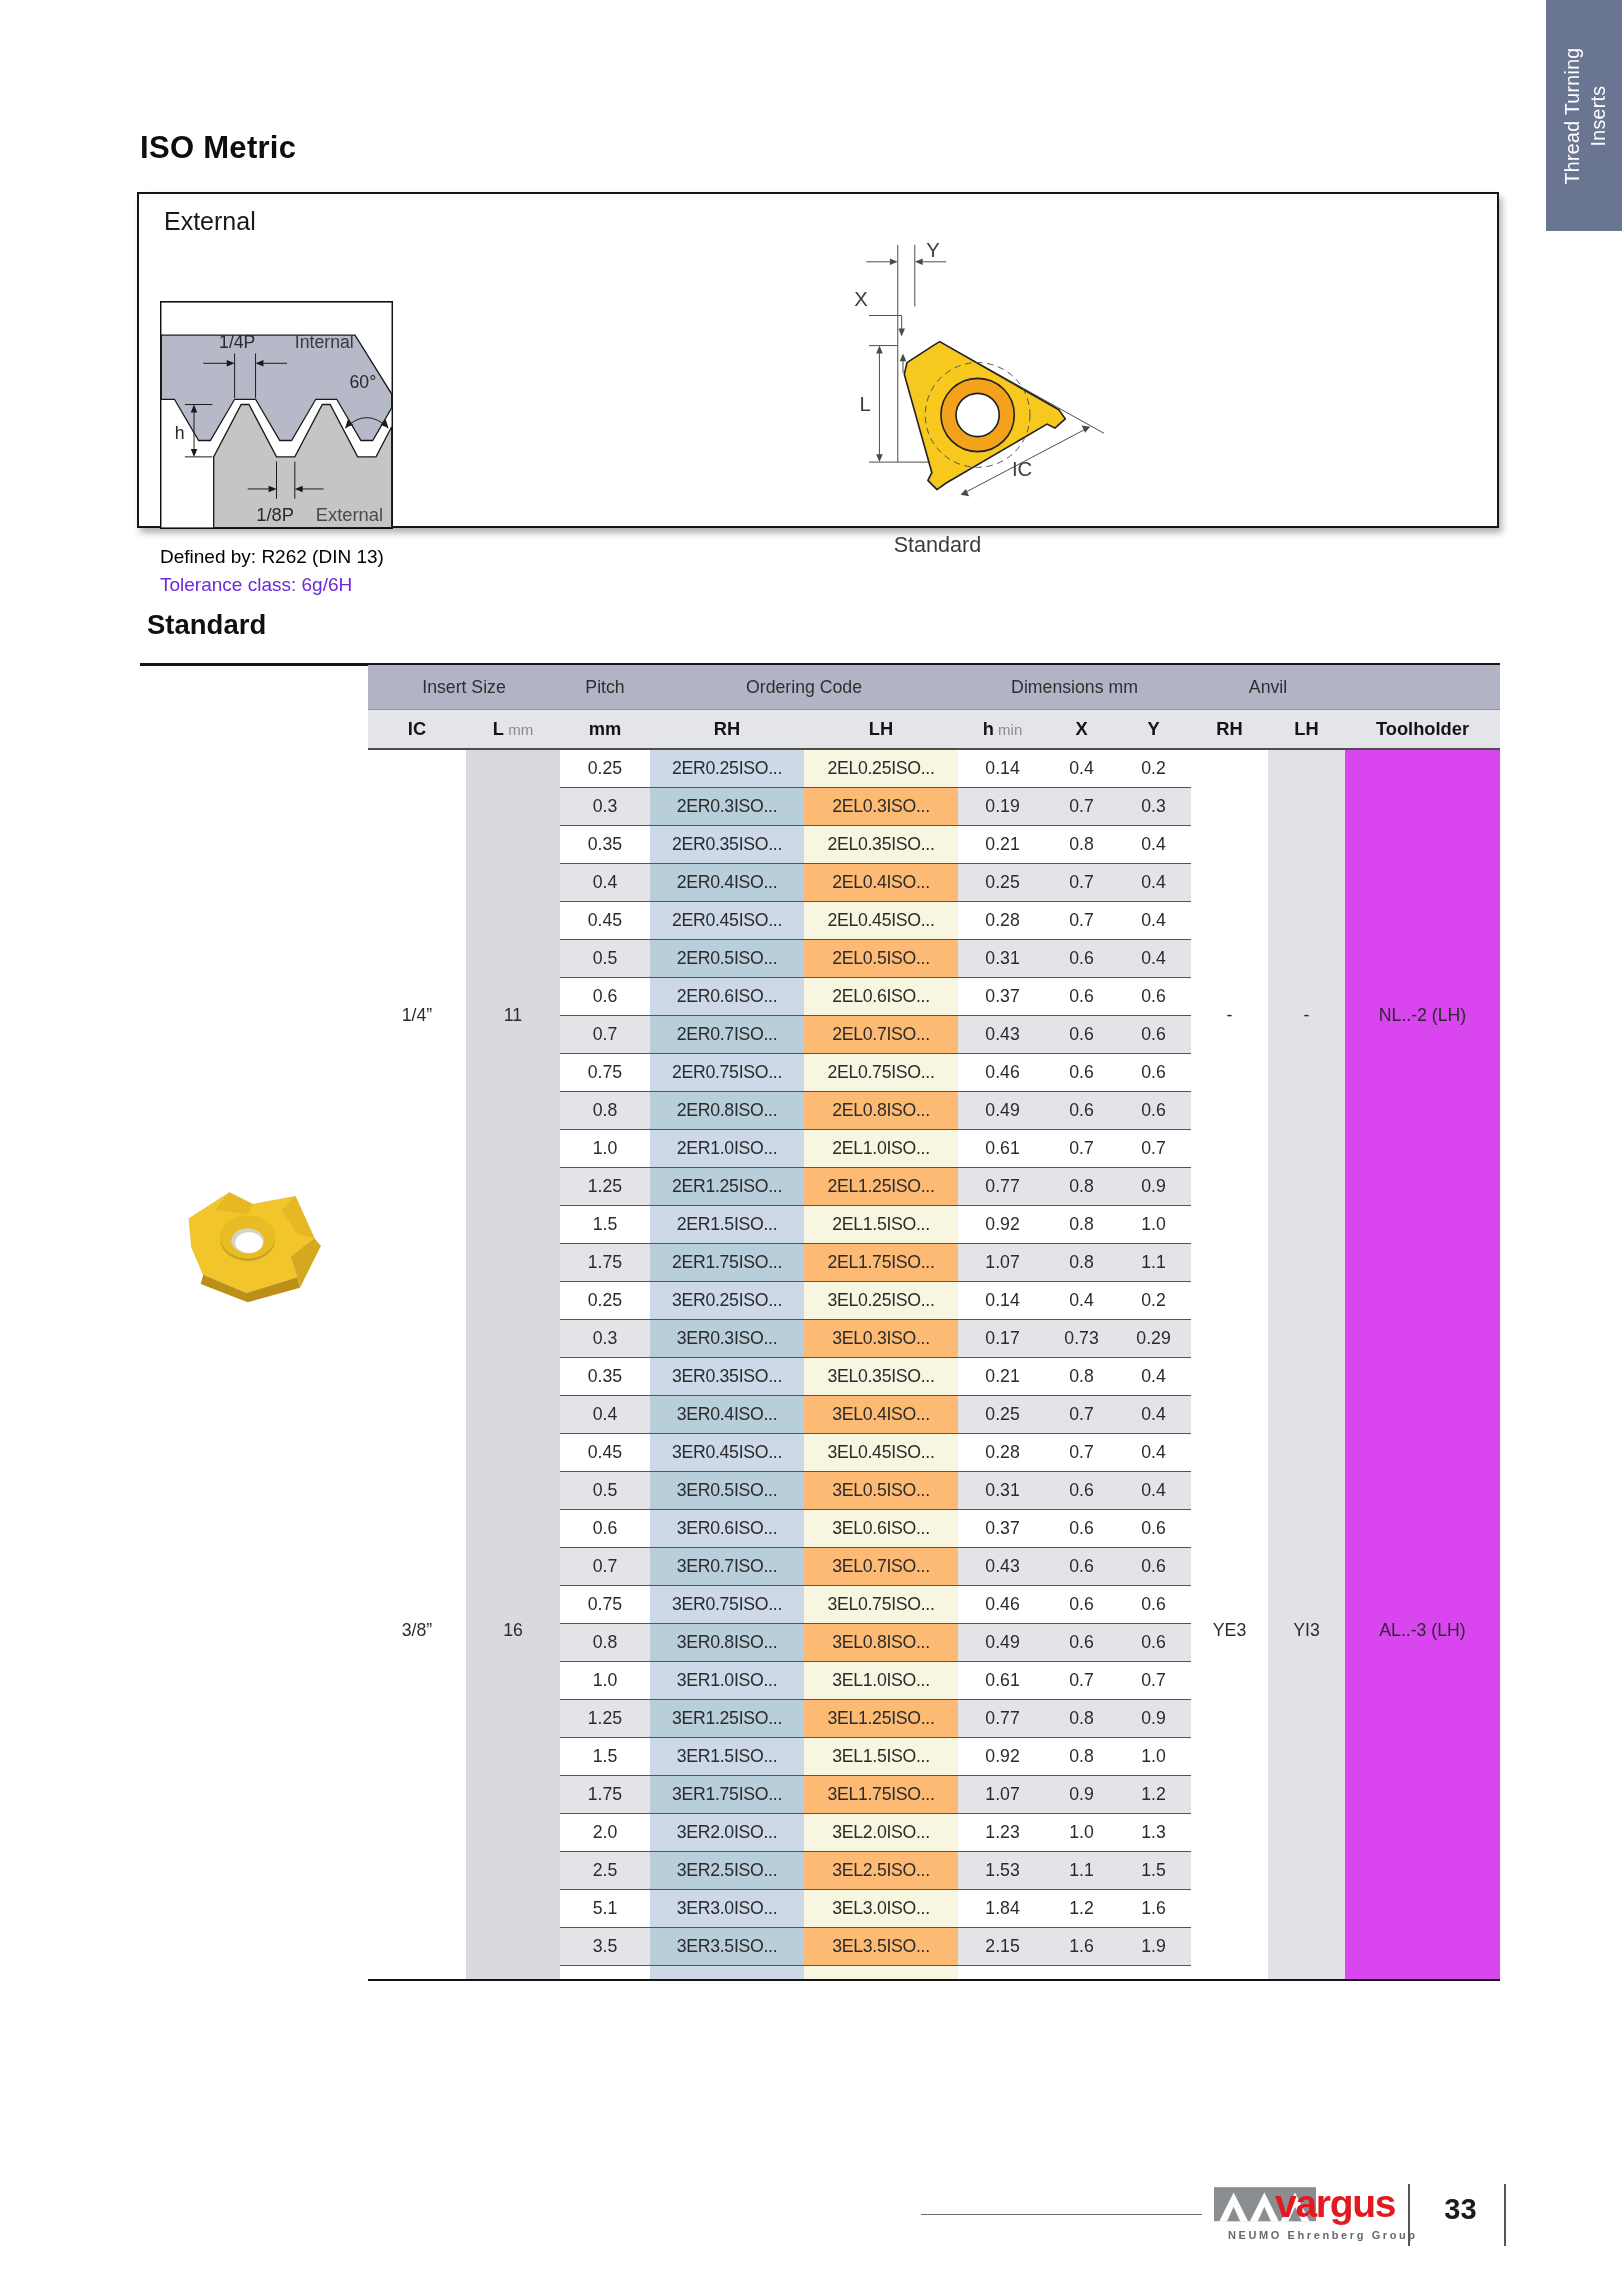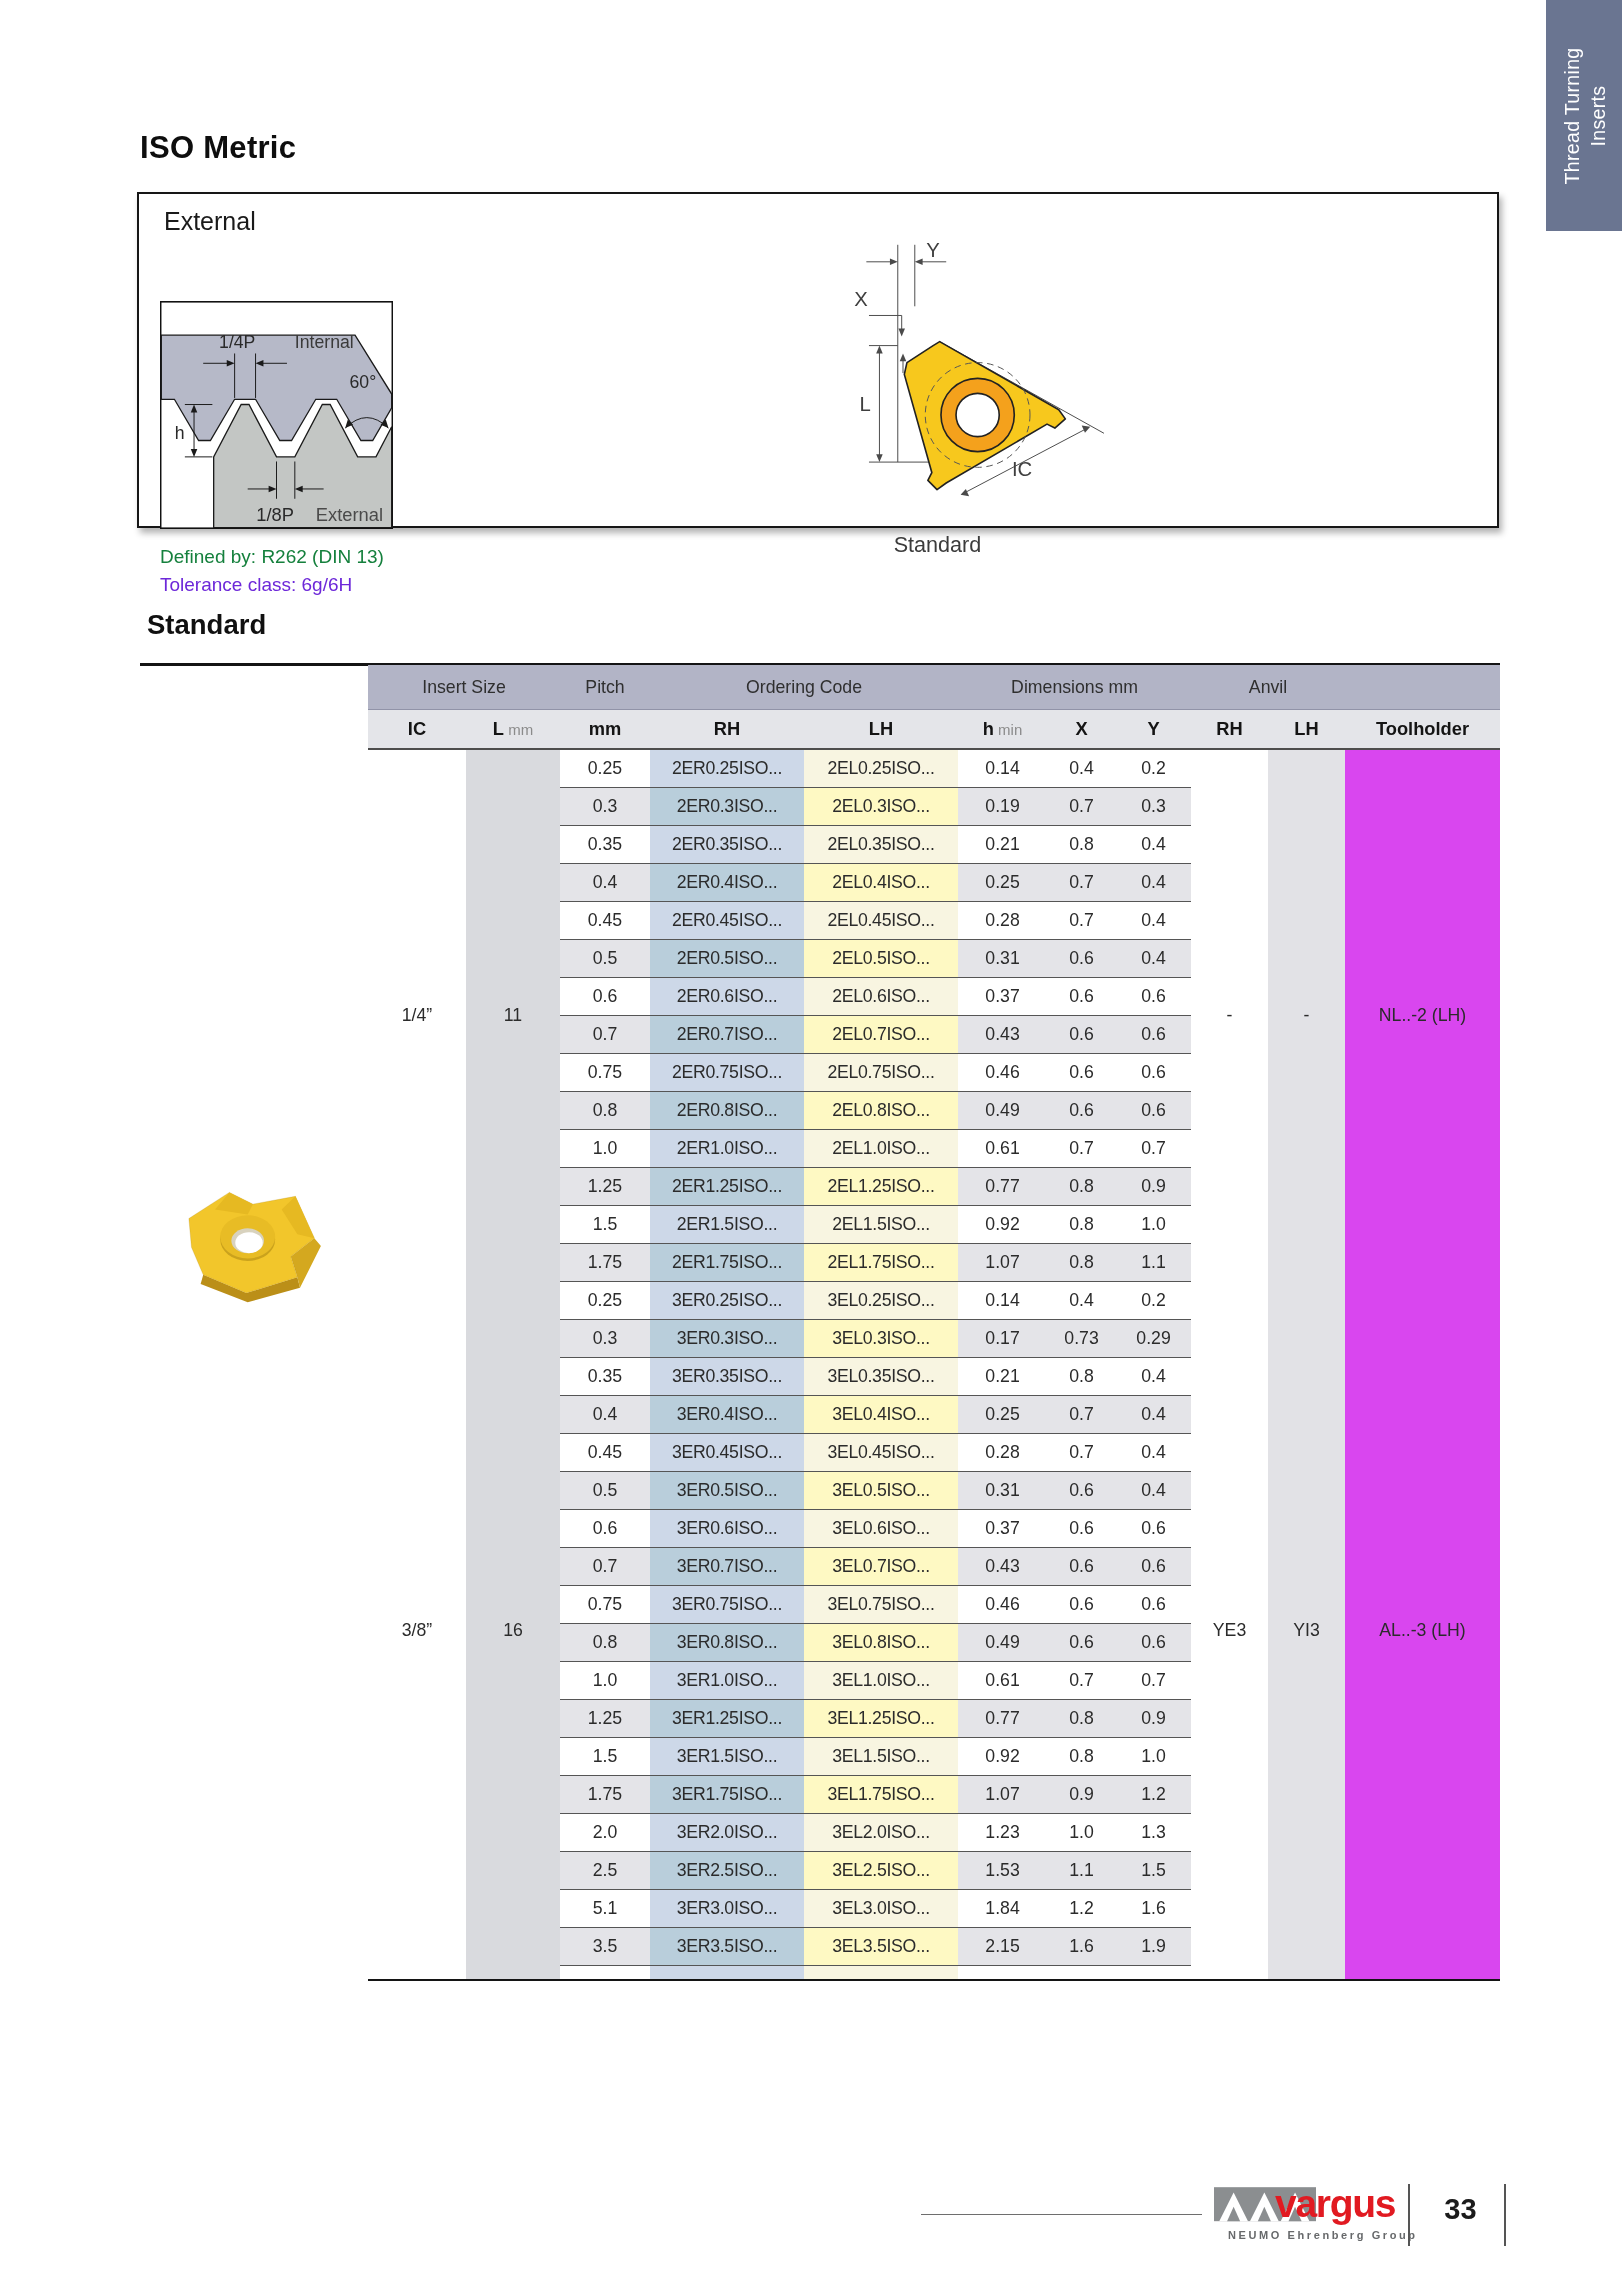--- a/index.html
+++ b/index.html
@@ -10,21 +10,21 @@
   .side-tab{position:absolute;left:1546px;top:0;width:77px;height:231px;background:#6a7591;display:flex;align-items:center;justify-content:center;}
   .side-tab .rot{transform:rotate(-90deg);white-space:nowrap;color:#ffffff;font-size:19.6px;line-height:26px;text-align:center;letter-spacing:0.3px;}
 
   
   .page-title{position:absolute;left:140px;top:130px;font-size:31px;font-weight:700;color:#0e0e0e;letter-spacing:0.3px;}
 
   
   .external-box{position:absolute;left:137px;top:192px;width:1362px;height:336px;background:#fff;border:2px solid #161616;box-shadow:3.3px 5.2px 6.5px rgba(0,0,0,.30);box-sizing:border-box;}
   .external-label{position:absolute;left:25px;top:13px;font-size:25px;font-weight:400;color:#1a1a1a;}
   .profile-svg{position:absolute;left:21px;top:107px;}
-  .defined-by{position:absolute;left:21px;top:352px;font-size:19px;color:#15803d;}
+  .defined-by{position:absolute;left:21px;top:352px;font-size:19px;color:#000000;}
   .tolerance{position:absolute;left:21px;top:380px;font-size:19px;color:#6d28d9;}
   .insert-dim-svg{position:absolute;left:667px;top:39px;}
   .std-caption{position:absolute;left:638px;top:338px;width:321px;text-align:center;font-size:21.6px;color:#3c3c3c;}
 
   
   .section-title{position:absolute;left:147px;top:609px;font-size:27.5px;font-weight:700;color:#101010;}
 
   
   .tbl-top-border{position:absolute;left:140px;top:663px;width:1360px;height:2.6px;background:#141414;}
   .group-separator{position:absolute;left:368px;top:1257px;width:1132px;height:2px;background:#4d4d4d;}
@@ -37,21 +37,21 @@
   #std-table thead .unit{font-size:15px;color:#8b8b8b;font-weight:400;}
   #std-table tbody td{height:37px;font-size:17.7px;color:#2b2b2b;background:#ffffff;}
   #std-table tbody td.banded{border-bottom:0.7px solid #555;}
   #std-table tbody tr.alt td.c-pitch,
   #std-table tbody tr.alt td.c-h,
   #std-table tbody tr.alt td.c-x,
   #std-table tbody tr.alt td.c-y{background:#e4e4e8;}
   #std-table tbody td.c-rh{background:#cdd8e8;letter-spacing:-0.3px;}
   #std-table tbody tr.alt td.c-rh{background:#b9cedb;}
   #std-table tbody td.c-lh{background:#f8f5e1;letter-spacing:-0.3px;}
-  #std-table tbody tr.alt td.c-lh{background:#fef9c3;}
+  #std-table tbody tr.alt td.c-lh{background:#fdba74;}
   #std-table tbody td.c-ic{background:#ffffff;}
   #std-table tbody td.c-l{background:#d9dade;}
   #std-table tbody td.c-arh{background:#ffffff;}
   #std-table tbody td.c-alh{background:#e2e2e6;}
   #std-table tbody td.c-th{background:#d946ef;}
   #std-table tbody tr.spacer td{height:13px;border-bottom:none;}
 
   
   .insert-photo{position:absolute;left:169px;top:1178px;}
 

